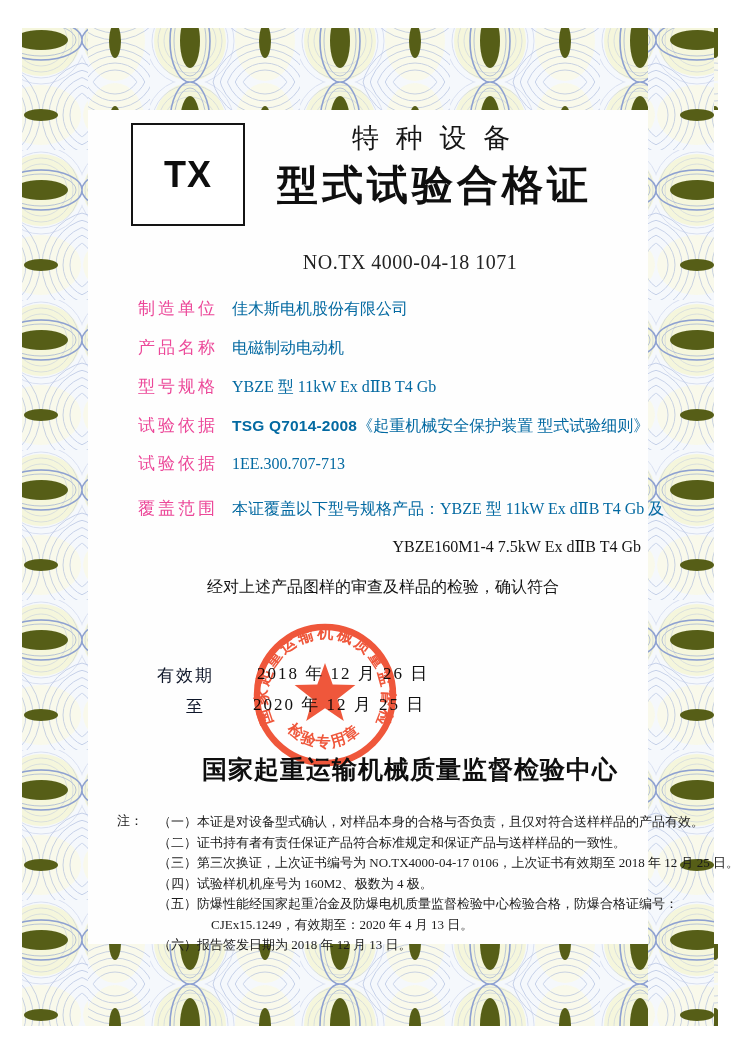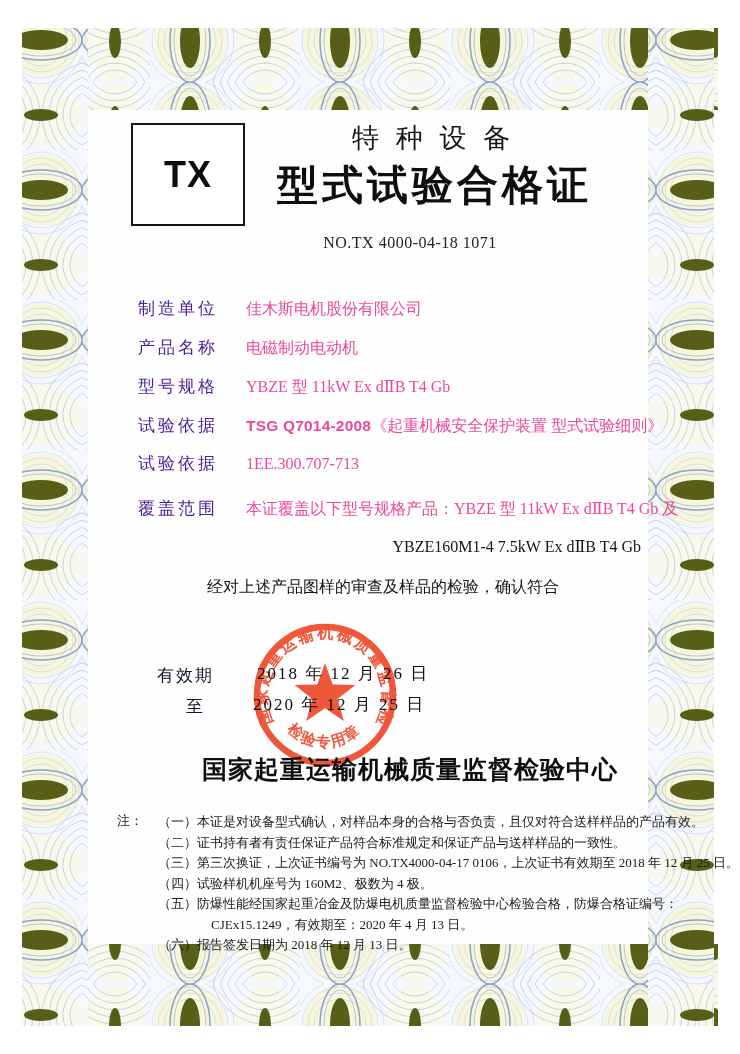--- a/index.html
+++ b/index.html
@@ -19,27 +19,27 @@
   }
   .category{
     position:absolute;left:352px;top:120px;font-size:27px;letter-spacing:5px;
     white-space:nowrap;color:#161616;text-align:center;
   }
   .title{
     position:absolute;left:277px;top:158px;font-size:41px;font-weight:600;
     letter-spacing:4px;white-space:nowrap;color:#0f0f0f;text-align:center;
   }
   .cert-no{
-    position:absolute;left:150px;top:234px;width:520px;text-align:center;
-    font-size:16px;letter-spacing:0.5px;color:#222;
+    position:absolute;left:150px;top:251px;width:520px;text-align:center;
+    font-size:20px;letter-spacing:0.5px;color:#222;
   }
 
   .field-row{position:absolute;left:138px;white-space:nowrap;font-size:17px;}
-  .f-label{display:inline-block;width:88px;letter-spacing:3px;color:#4c1d95;}
-  .f-value{margin-left:20px;font-size:16px;color:#ec4899;}
+  .f-label{display:inline-block;width:88px;letter-spacing:3px;color:#ec4899;}
+  .f-value{margin-left:6px;font-size:16px;color:#0369a1;}
   .strong-sans{
     font-family:"Liberation Sans","DejaVu Sans",sans-serif;font-weight:700;
     font-size:15.5px;letter-spacing:0.2px;
   }
 
   .cov-line{position:absolute;white-space:nowrap;font-size:16px;color:#141414;}
   .validity-label{position:absolute;font-size:17px;letter-spacing:2px;color:#0f172a;white-space:nowrap;}
   .date-line{position:absolute;font-size:17px;letter-spacing:2px;color:#101010;white-space:nowrap;}
 
   .stamp{position:absolute;left:235px;top:605px;mix-blend-mode:multiply;opacity:0.93;}

